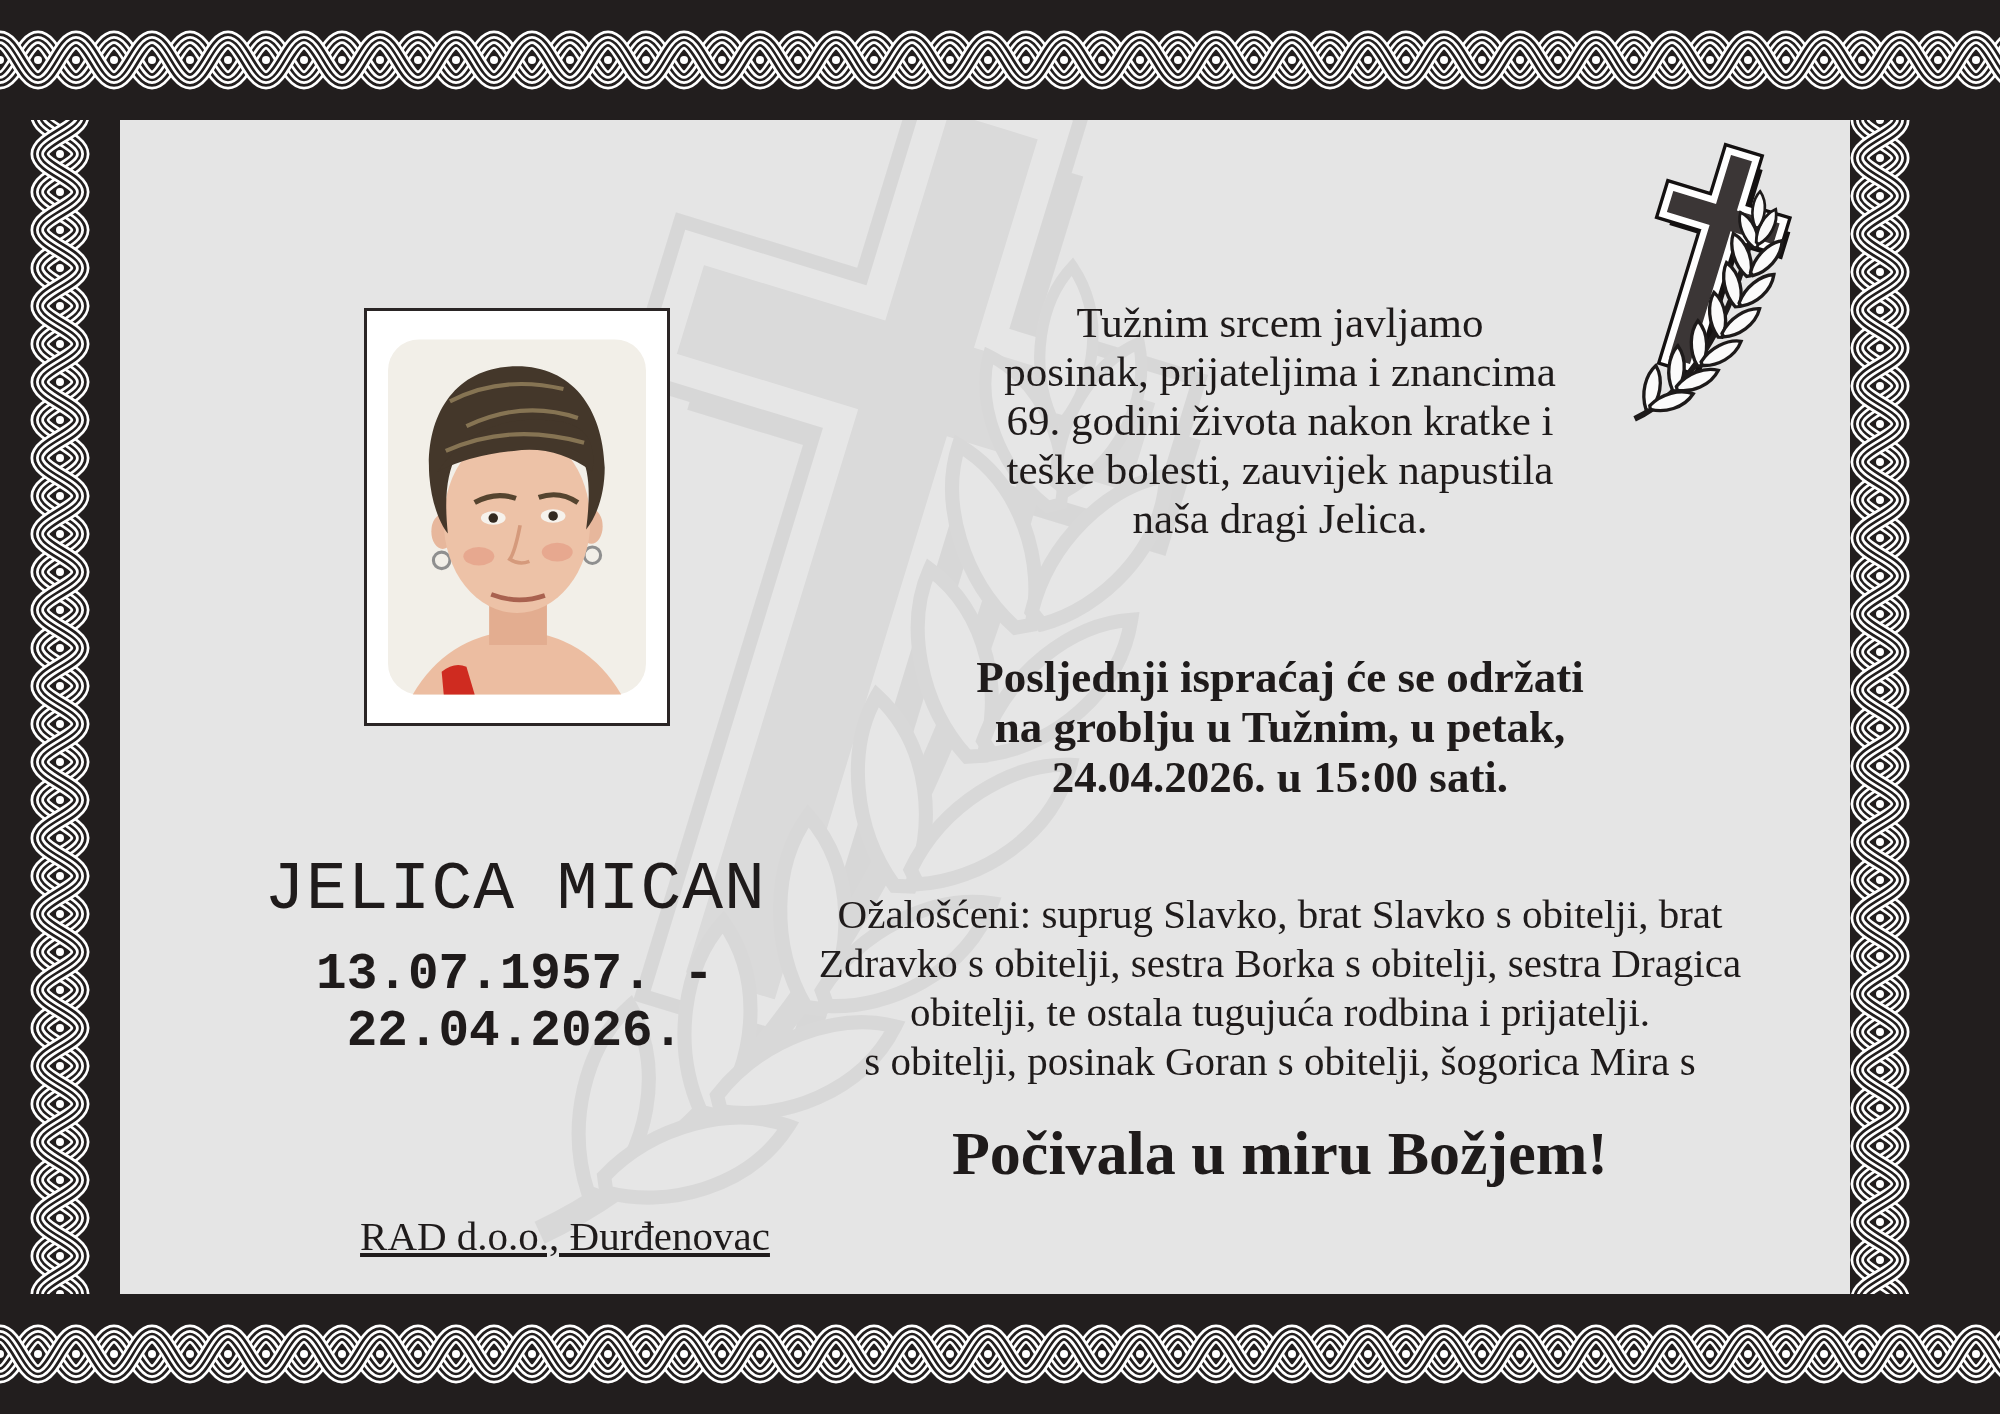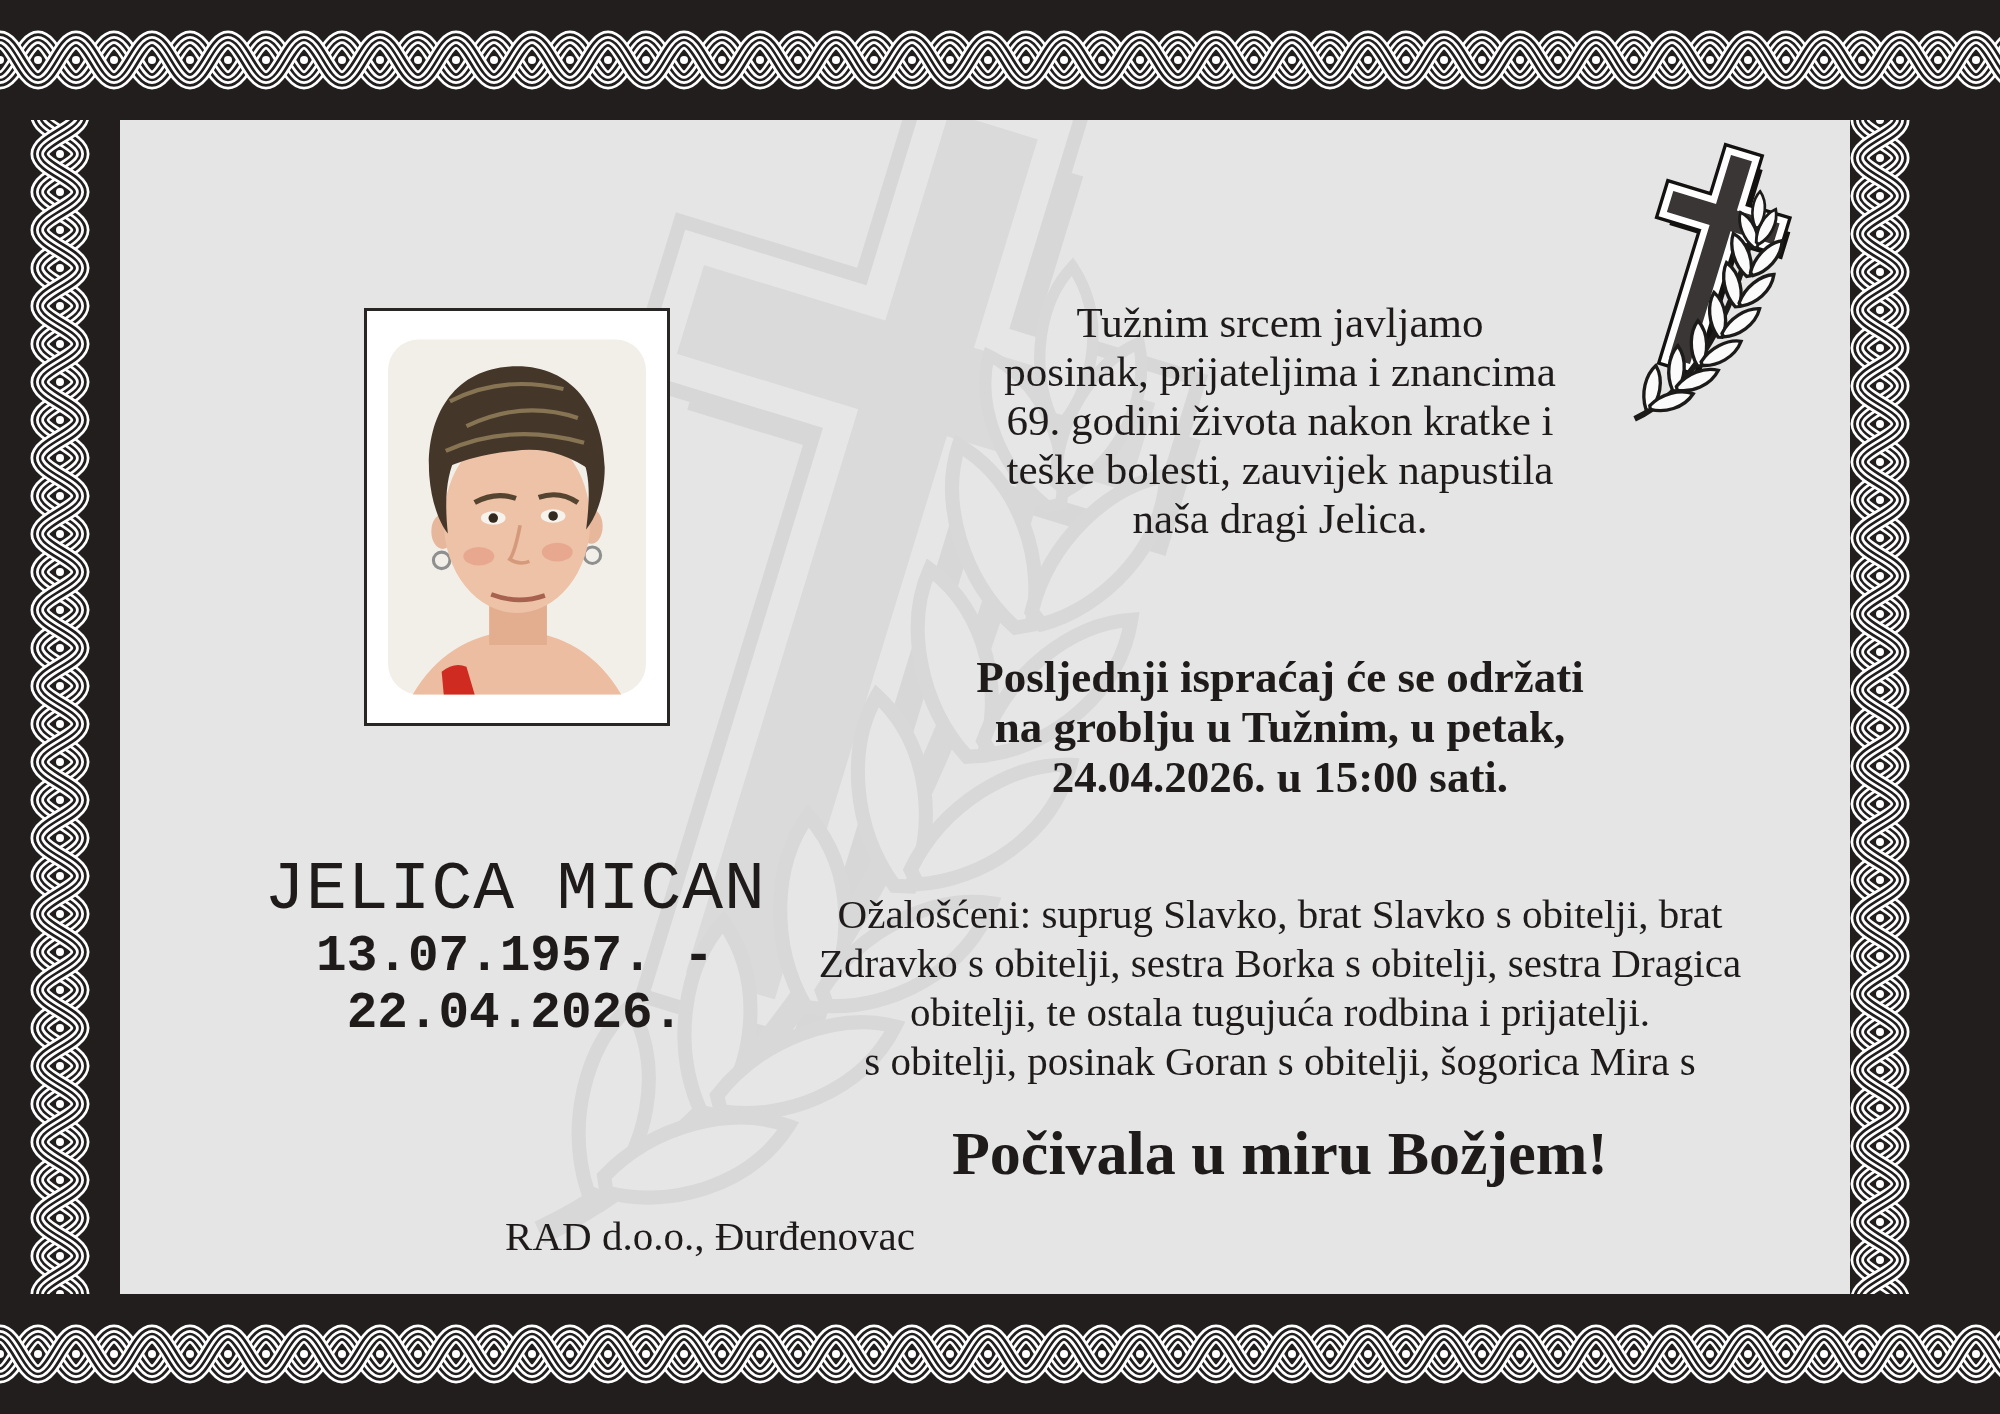--- a/index.html
+++ b/index.html
@@ -25,22 +25,22 @@
   }
   .photo-frame svg{display:block;}
   
   .txt{position:absolute;z-index:4;text-align:center;}
   .announcement{left:780px;top:298px;width:1000px;font-size:43px;line-height:49px;}
   .funeral{left:780px;top:652px;width:1000px;font-size:45px;line-height:50px;font-weight:bold;}
   .mourners{left:790px;top:890px;width:980px;font-size:41px;line-height:49px;}
   .closing{left:780px;top:1118px;width:1000px;font-size:62px;font-weight:bold;}
   .name-block{left:165px;top:852px;width:700px;z-index:4;font-family:Liberation Mono, monospace;}
   .deceased-name{font-size:68px;letter-spacing:1px;line-height:76px;}
-  .deceased-dates{font-size:51px;font-weight:bold;}
-  .publisher{left:215px;top:1212px;width:700px;text-align:right;font-size:41px;}
+  .deceased-dates{font-size:51px;font-weight:bold;margin-top:18px;}
+  .publisher{left:215px;top:1212px;width:700px;text-align:center;font-size:41px;text-decoration:underline;}
 </style>
 </head>
 <body>
 
 <div class="card">
 
   <svg width="0" height="0" style="position:absolute" aria-hidden="true">
     <defs>
       <g id="sym-cross-laurel">
 

